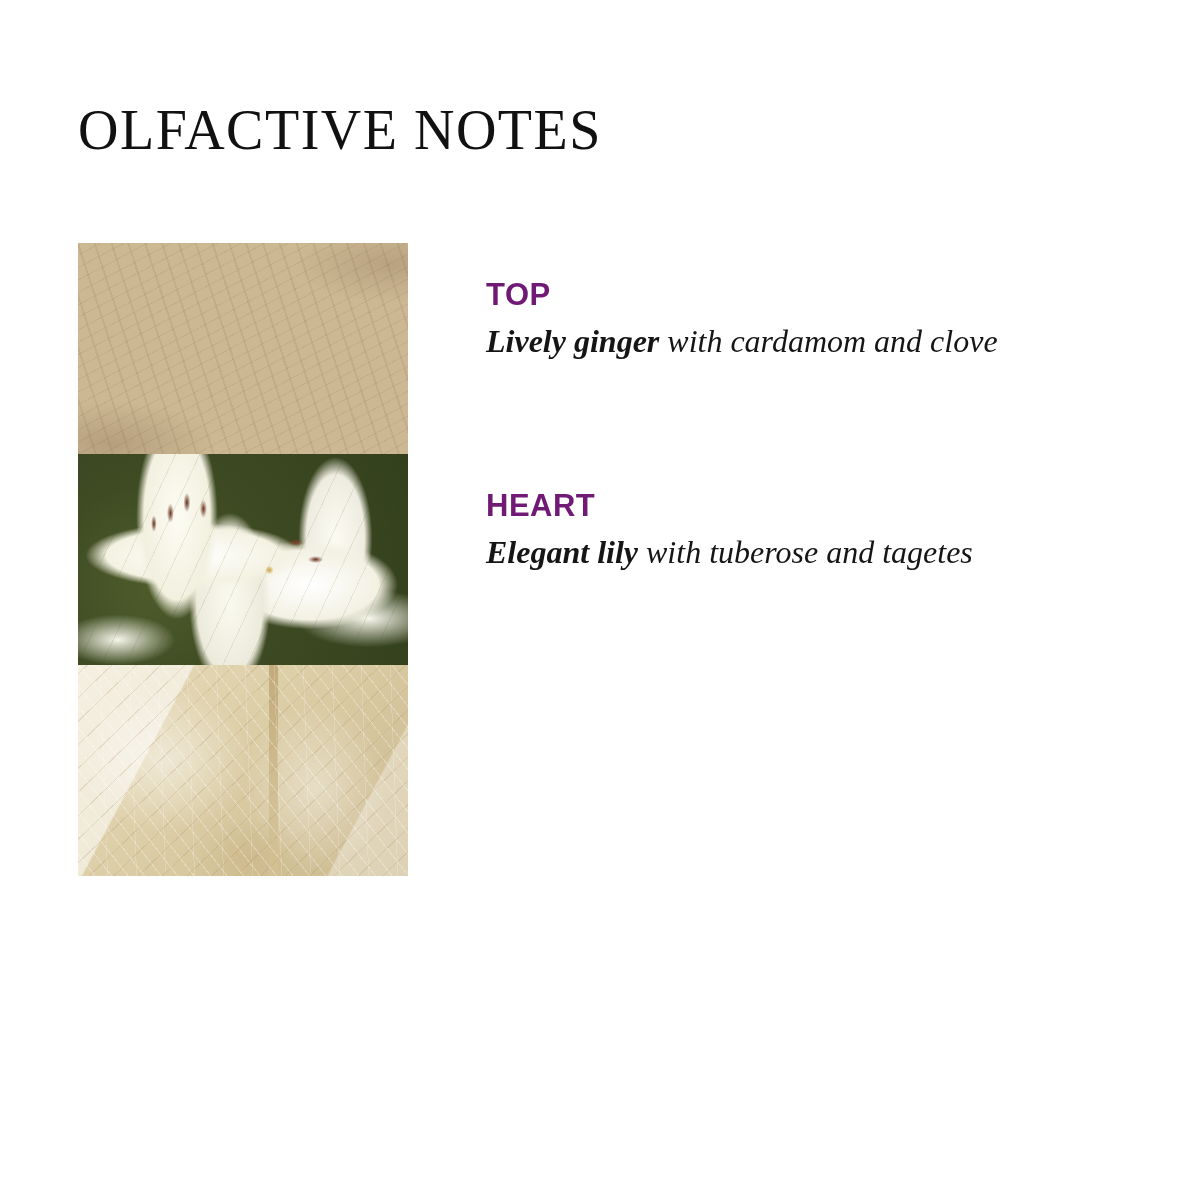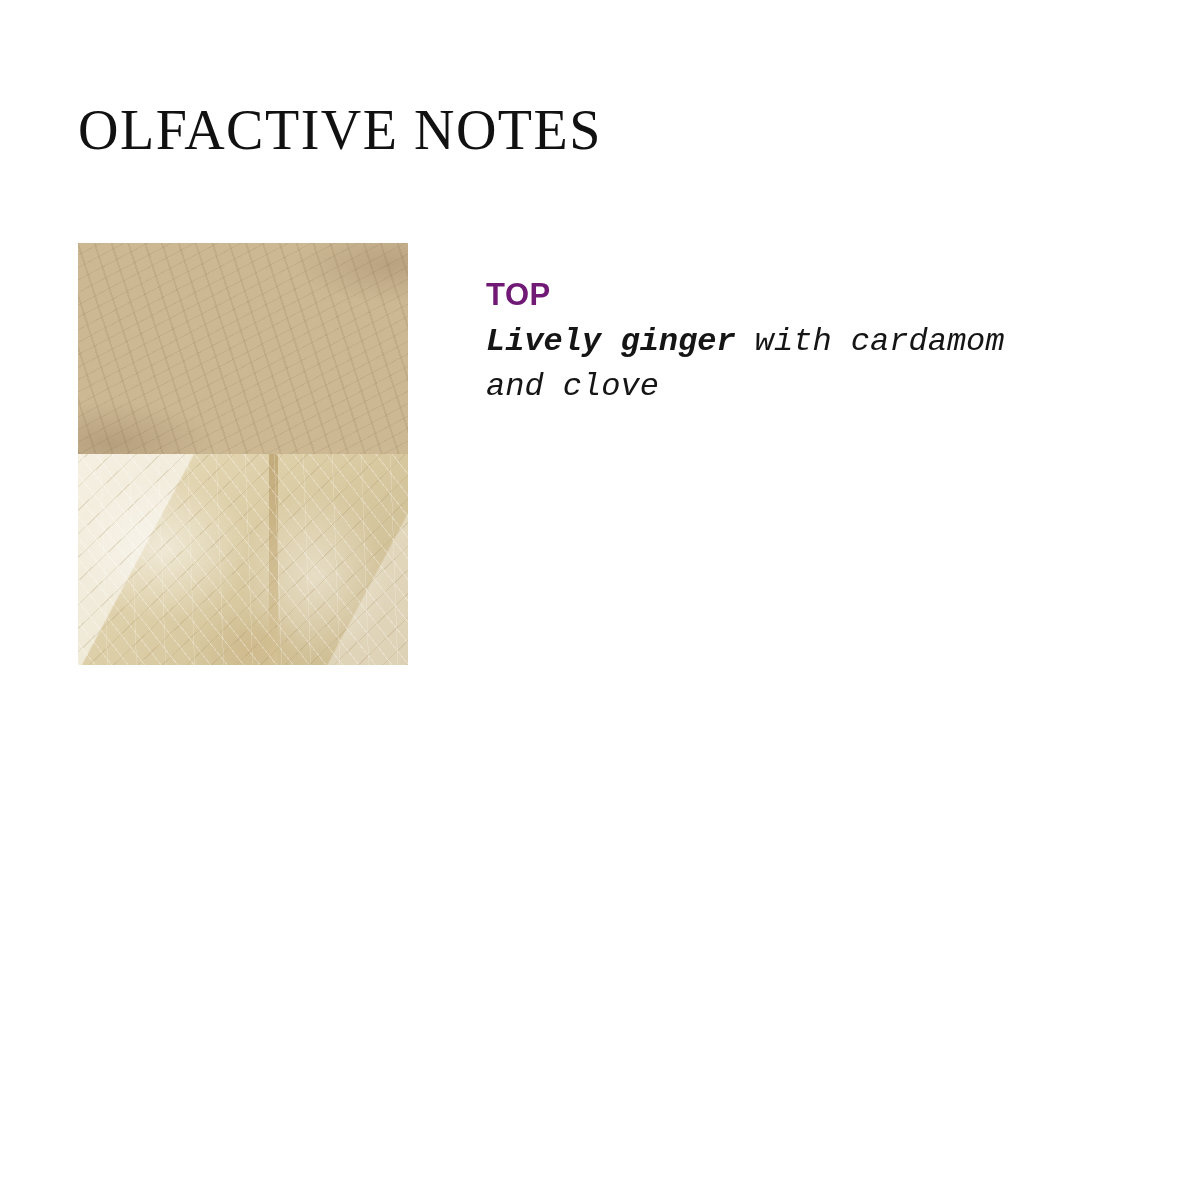--- a/index.html
+++ b/index.html
@@ -58,21 +58,21 @@
   .note-label {
     font-family: "Liberation Sans", sans-serif;
     font-weight: bold;
     font-size: 31px;
     letter-spacing: 0.5px;
     color: #701a75;
     line-height: 1.15;
     margin-bottom: 6px;
   }
   .note-desc {
-    font-family: Liberation Mono, monospace;
+    font-family: Liberation Serif, serif;
     font-style: italic;
     font-size: 32px;
     color: #151515;
     line-height: 1.42;
     max-width: 520px;
   }
   .note-desc .lead {
     font-weight: bold;
   }
 
@@ -181,20 +181,29 @@
     <div class="note-row">
       <div class="note-image img-ginger"></div>
       <div class="note-text">
         <div class="note-label">TOP</div>
         <div class="note-desc">
           <span class="lead">Lively ginger</span><span> with cardamom and clove</span>
         </div>
       </div>
     </div>
 
+    <div class="note-row">
+      <div class="note-image img-lily"></div>
+      <div class="note-text">
+        <div class="note-label">HEART</div>
+        <div class="note-desc">
+          <span class="lead">Elegant lily</span><span> with tuberose and tagetes</span>
+        </div>
+      </div>
+    </div>
 
     <div class="note-row">
       <div class="note-image img-resin">
         <div class="resin-seam"></div>
       </div>
     </div>
 
   </div>
 </div>
 

